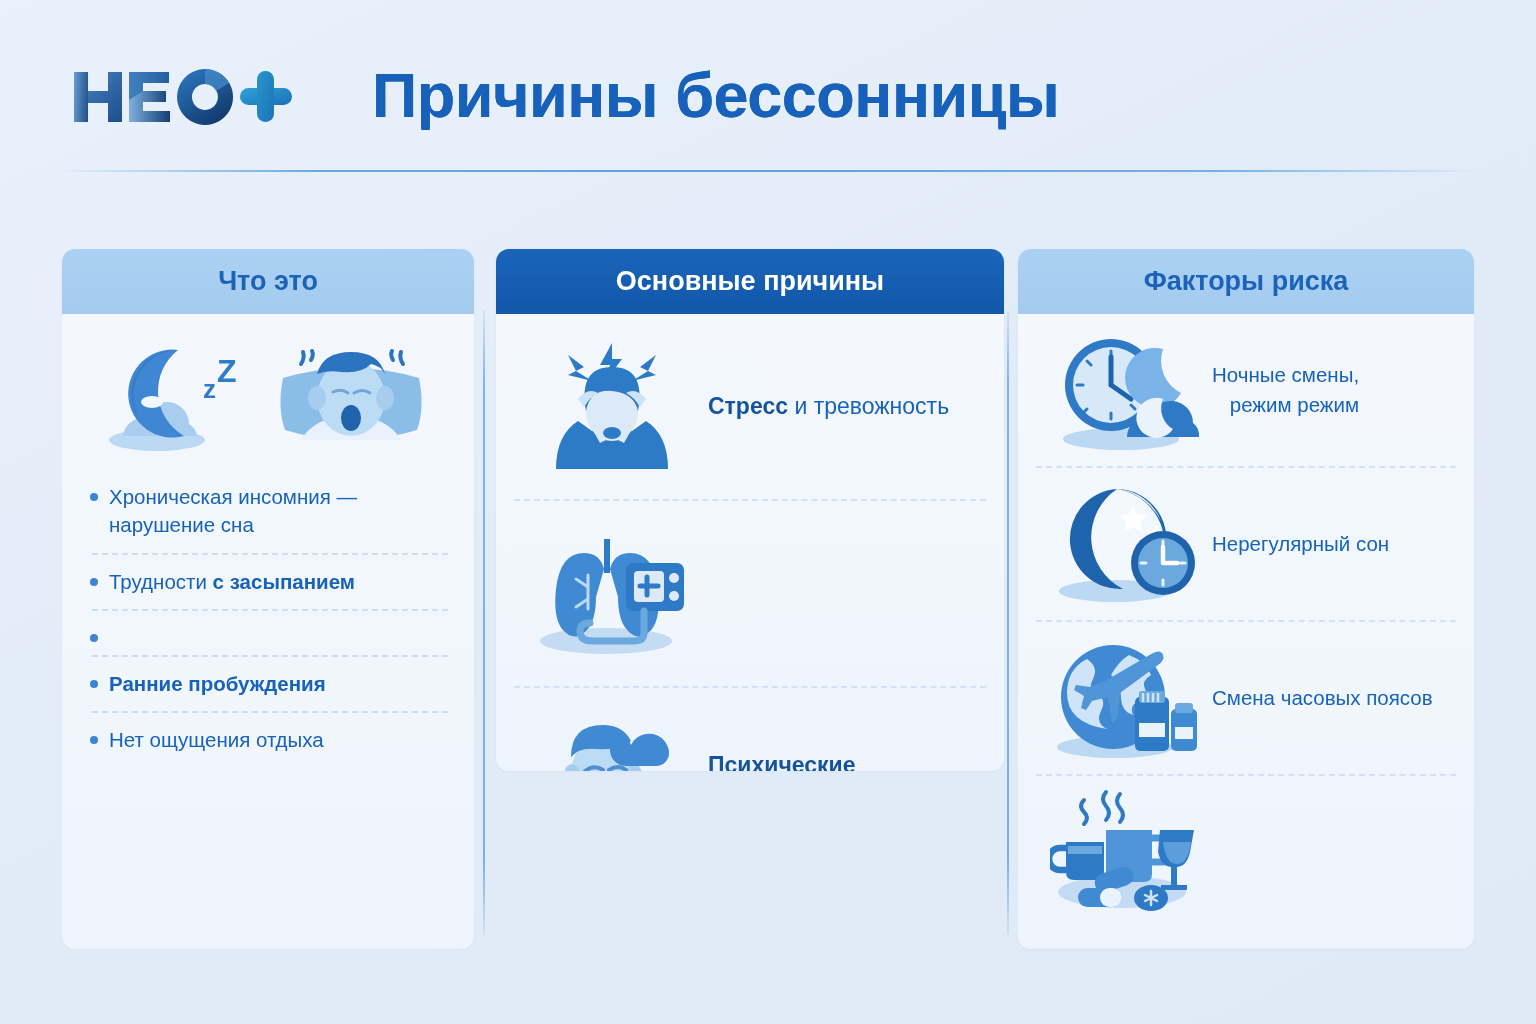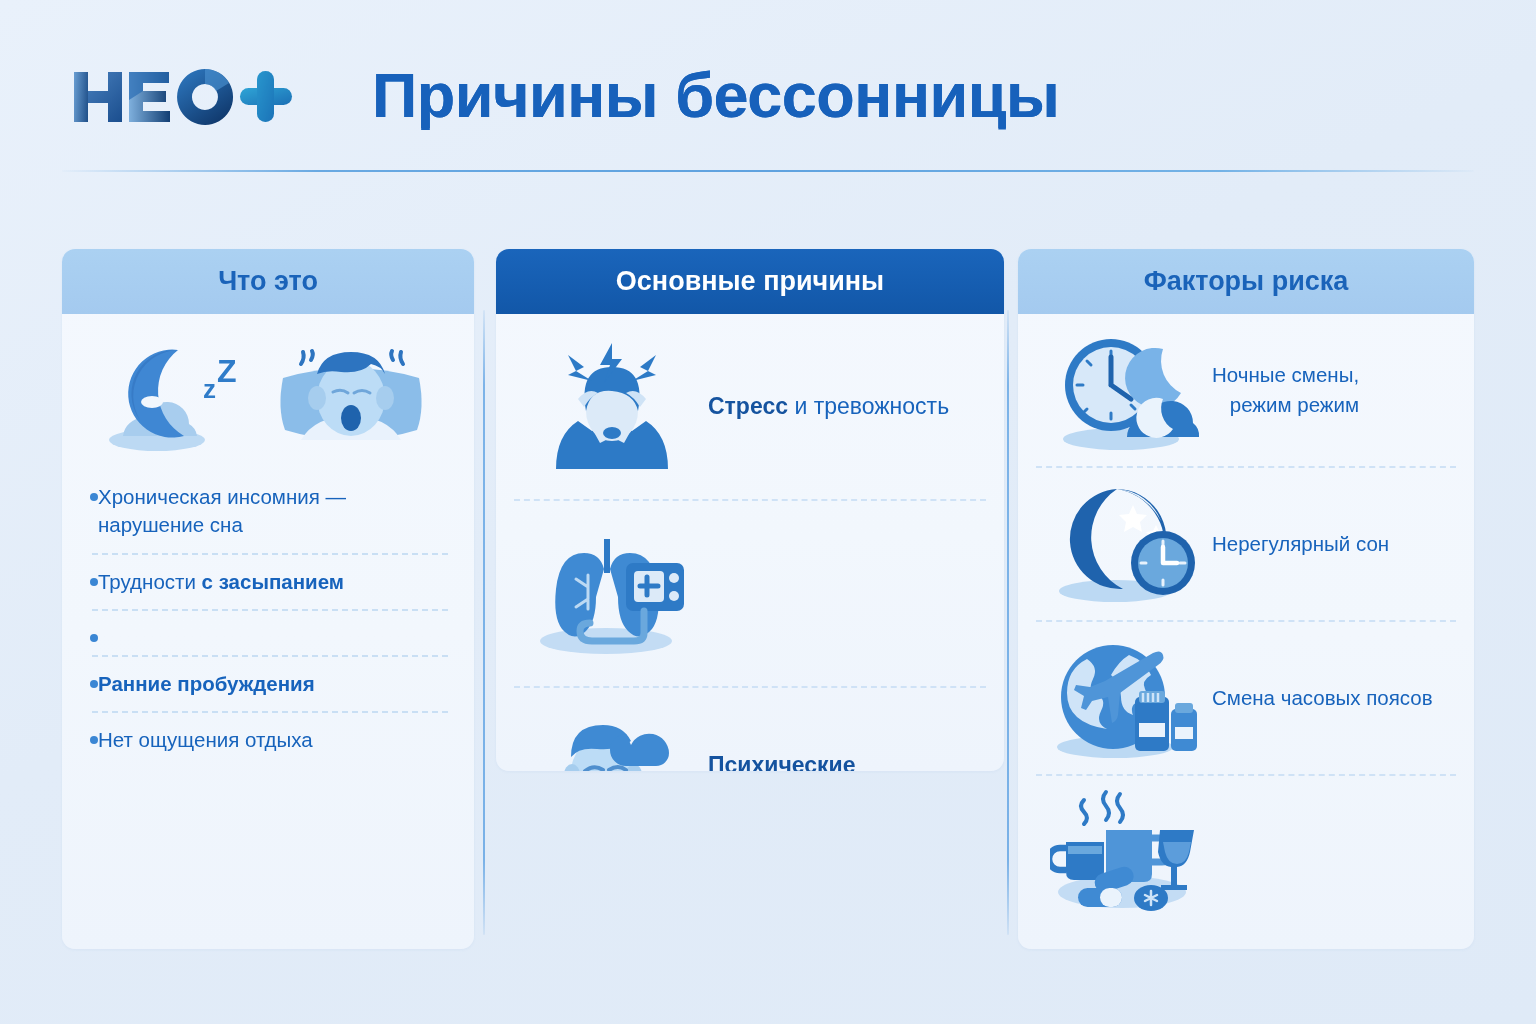--- a/index.html
+++ b/index.html
@@ -134,20 +134,21 @@
     padding-top: 6px;
   }
   .bullet-list {
     margin: 0;
     padding: 0 20px 0 24px;
     list-style: none;
   }
   .bullet-item {
     display: flex;
     align-items: flex-start;
+    gap: 11px;
     padding: 13px 4px 13px 4px;
     font-size: 20.5px;
     line-height: 1.38;
     color: #1763bc;
   }
   .bullet-dot {
     flex: none;
     width: 8px;
     height: 8px;
     border-radius: 50%;

